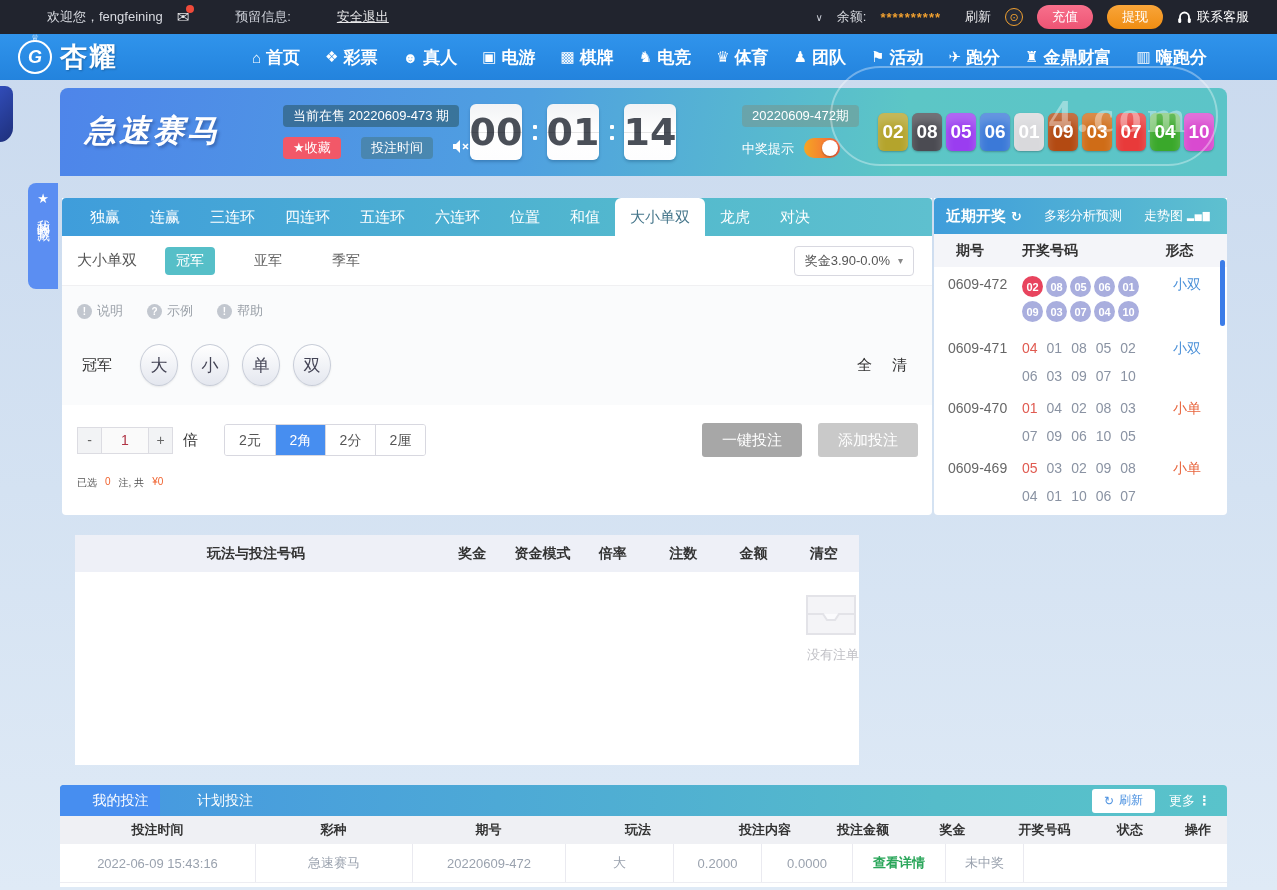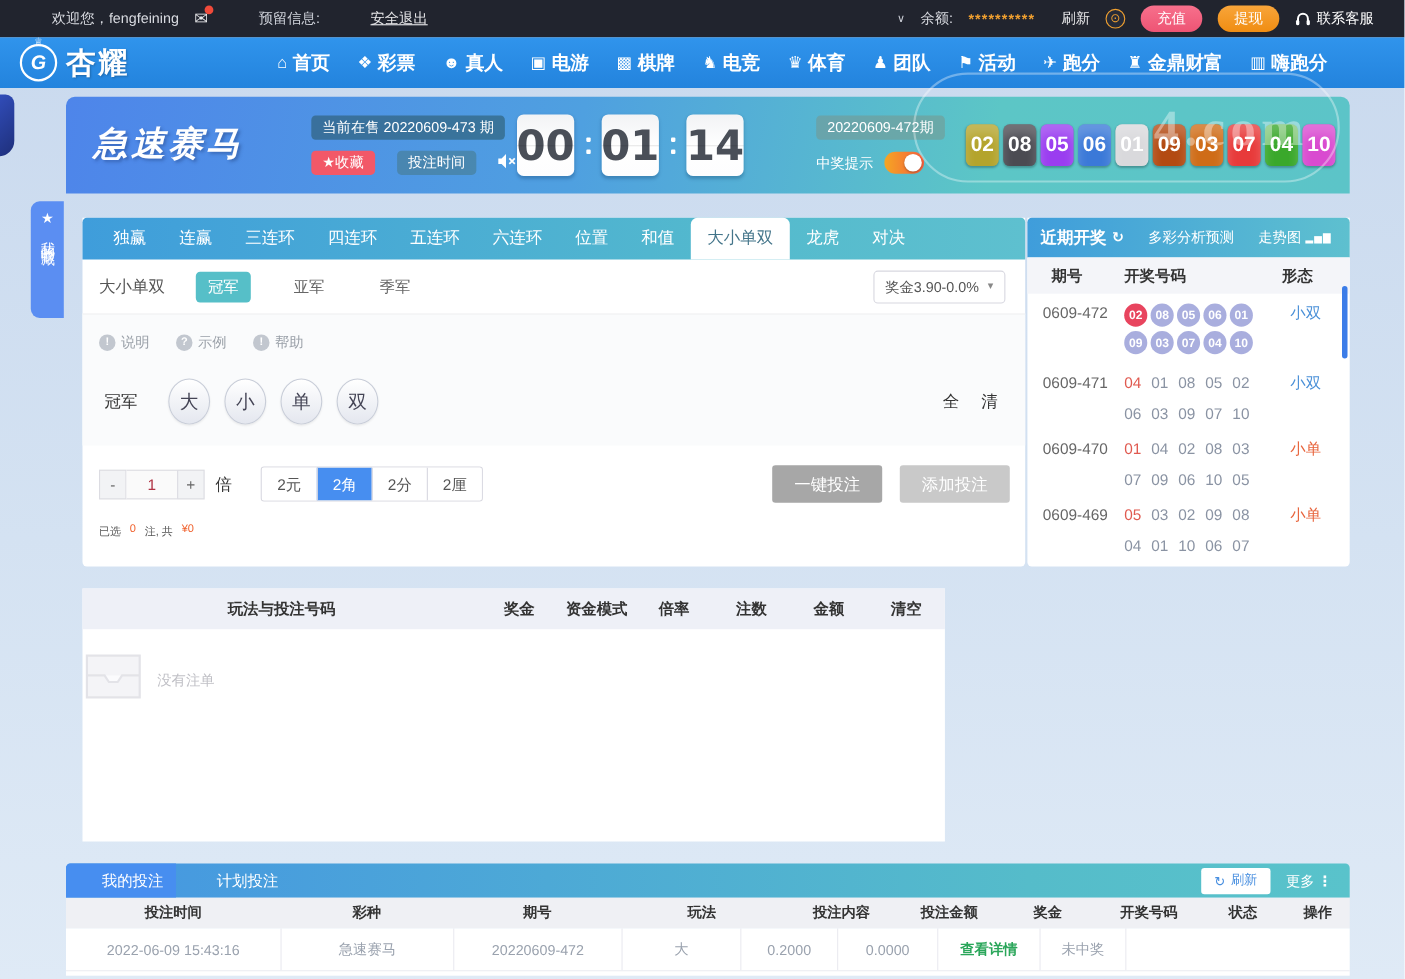--- a/index.html
+++ b/index.html
@@ -89,21 +89,21 @@
           display:flex; align-items:center; justify-content:center;
           box-shadow:inset 0 10px 10px rgba(255,255,255,.22), 0 1px 2px rgba(0,0,0,.25); }
   .watermark { position:absolute; left:830px; top:66px; width:388px; height:100px; z-index:6;
                border:2px solid rgba(255,255,255,.35); border-radius:50px; pointer-events:none;
                display:flex; align-items:center; justify-content:flex-end; padding-right:26px;
                font-family:"Liberation Serif","DejaVu Serif",serif; font-size:46px; font-weight:bold;
                color:rgba(255,255,255,.38); letter-spacing:5px; }
 
   
   .content-row { display:flex; margin-top:22px; }
-  .bet-panel { margin-left:15px; width:946px; height:317px; background:#fff; border-radius:0 0 4px 4px; }
+  .bet-panel { margin-left:2px; width:946px; height:317px; background:#fff; border-radius:0 0 4px 4px; }
   .tab-bar { height:38px; background:linear-gradient(90deg,#3f9ddb,#54bacd 70%,#5ec0cf);
              border-radius:4px 4px 0 0; display:flex; align-items:flex-end; padding-left:13px; }
   .g-tab { height:38px; line-height:38px; padding:0 15px; color:#fff; font-size:15px; cursor:pointer; }
   .g-tab.active { background:#fff; color:#44758a; border-radius:6px 6px 0 0; }
   .sub-row { height:49px; display:flex; align-items:center; padding:0 15px; position:relative; }
   .sub-label { font-size:15px; color:#555; }
   .pos-btn { margin-left:28px; font-size:14px; color:#666; padding:5px 11px; border-radius:4px; cursor:pointer; }
   .pos-btn.active { background:#56bfc8; color:#fff; }
   .odds-select { position:absolute; right:18px; height:30px; border:1px solid #d8d8e0; border-radius:4px;
                  background:#fff; display:flex; align-items:center; gap:8px; padding:0 10px;
@@ -173,21 +173,21 @@
   .pat-red { color:#e8643c; }
   .r-scrollbar { position:absolute; right:2px; top:62px; width:5px; height:66px; background:#3b7ce8;
                  border-radius:3px; cursor:pointer; }
 
   
   .cart-panel { margin-left:15px; margin-top:20px; width:784px; height:230px; background:#fff; }
   .cart-head { height:37px; background:#eef0f7; display:flex; align-items:center;
                font-size:14px; font-weight:bold; color:#333; }
   .ch-cell { text-align:center; }
   .ch-0 { width:386px; } .ch-n { width:75px; }
-  .cart-empty { display:flex; align-items:center; margin-top:20px;gap:12px; }
+  .cart-empty { display:flex; flex-direction:column; align-items:flex-end; margin-top:20px; }
   .empty-caption { margin-top:8px; font-size:13px; color:#c0c0c6; }
 
   
   .bottom-section { margin-top:20px; }
   .bottom-tabs { position:relative; height:31px; background:linear-gradient(90deg,#4596e2,#55bcca 75%,#59c3cb);
                  border-radius:4px 4px 0 0; display:flex; color:#fff; }
   .b-tab { width:100px; text-align:center; line-height:31px; font-size:14px; cursor:pointer; }
   .b-tab.active { background:#478ef0; border-radius:4px 0 0 0;padding-left:21px; }
   .b-tab.plan { margin-left:15px; }
   .bt-actions { position:absolute; right:16px; top:0; height:31px; display:flex; align-items:center; gap:14px; }

